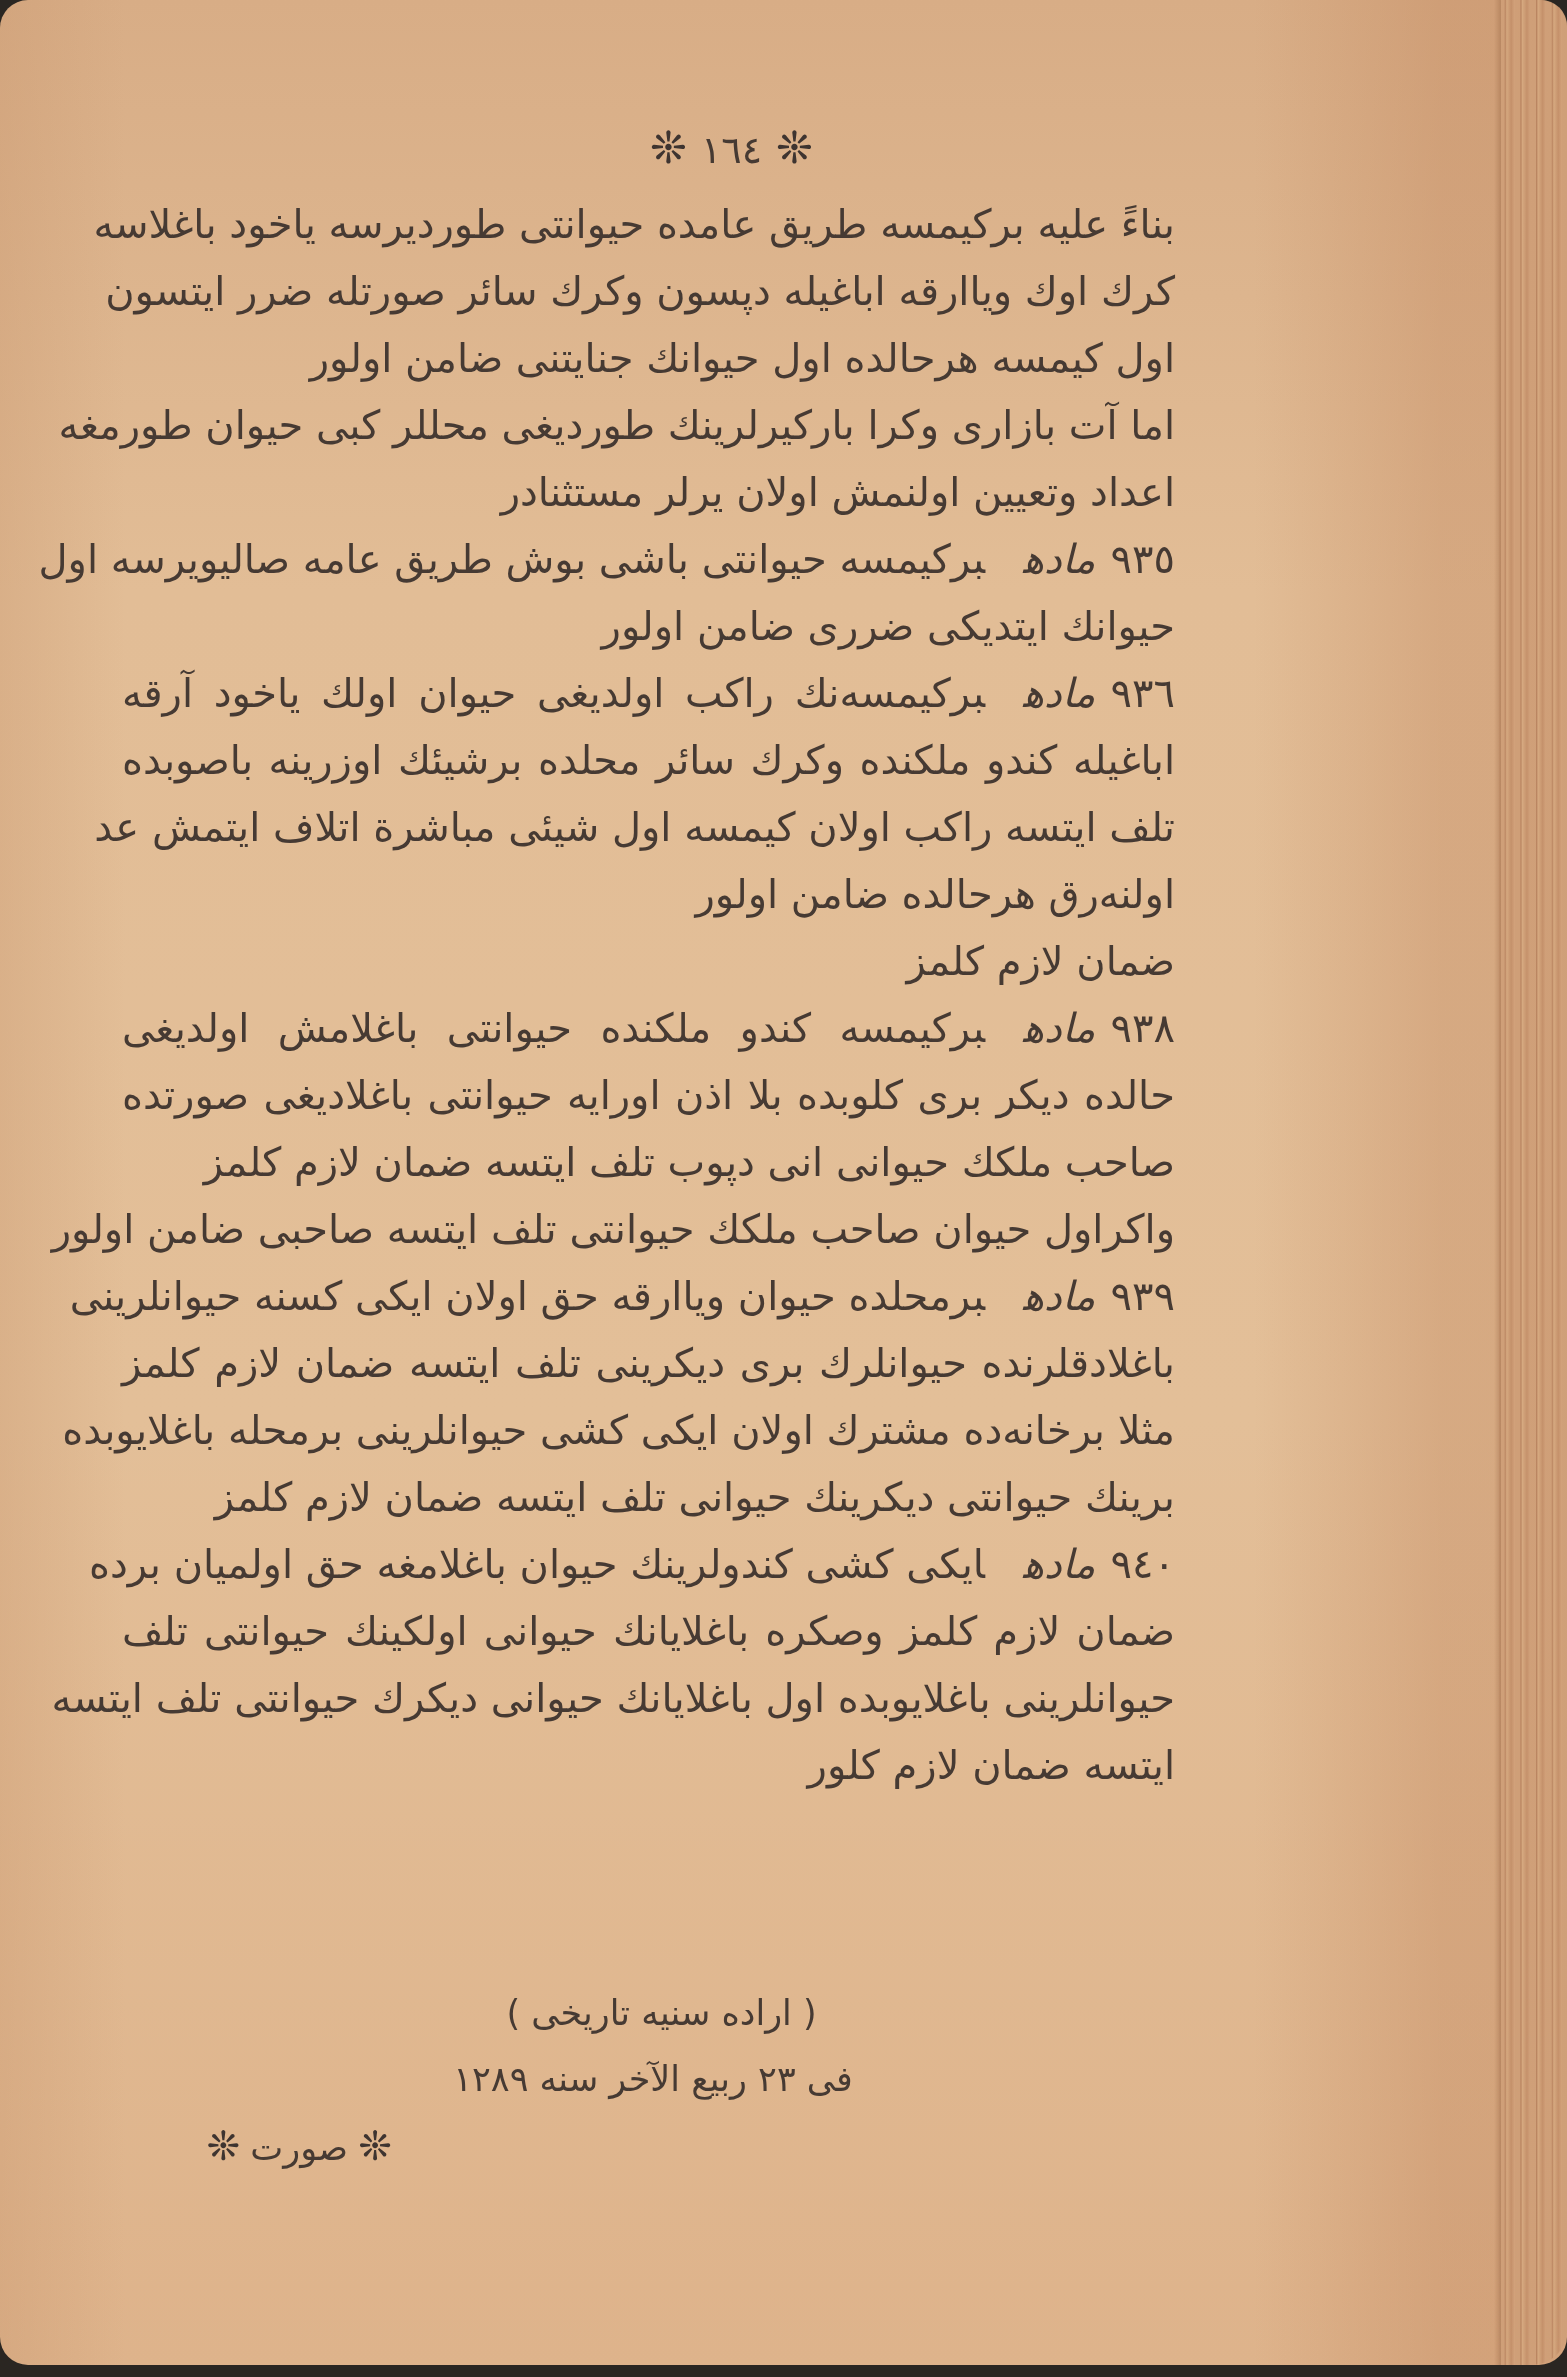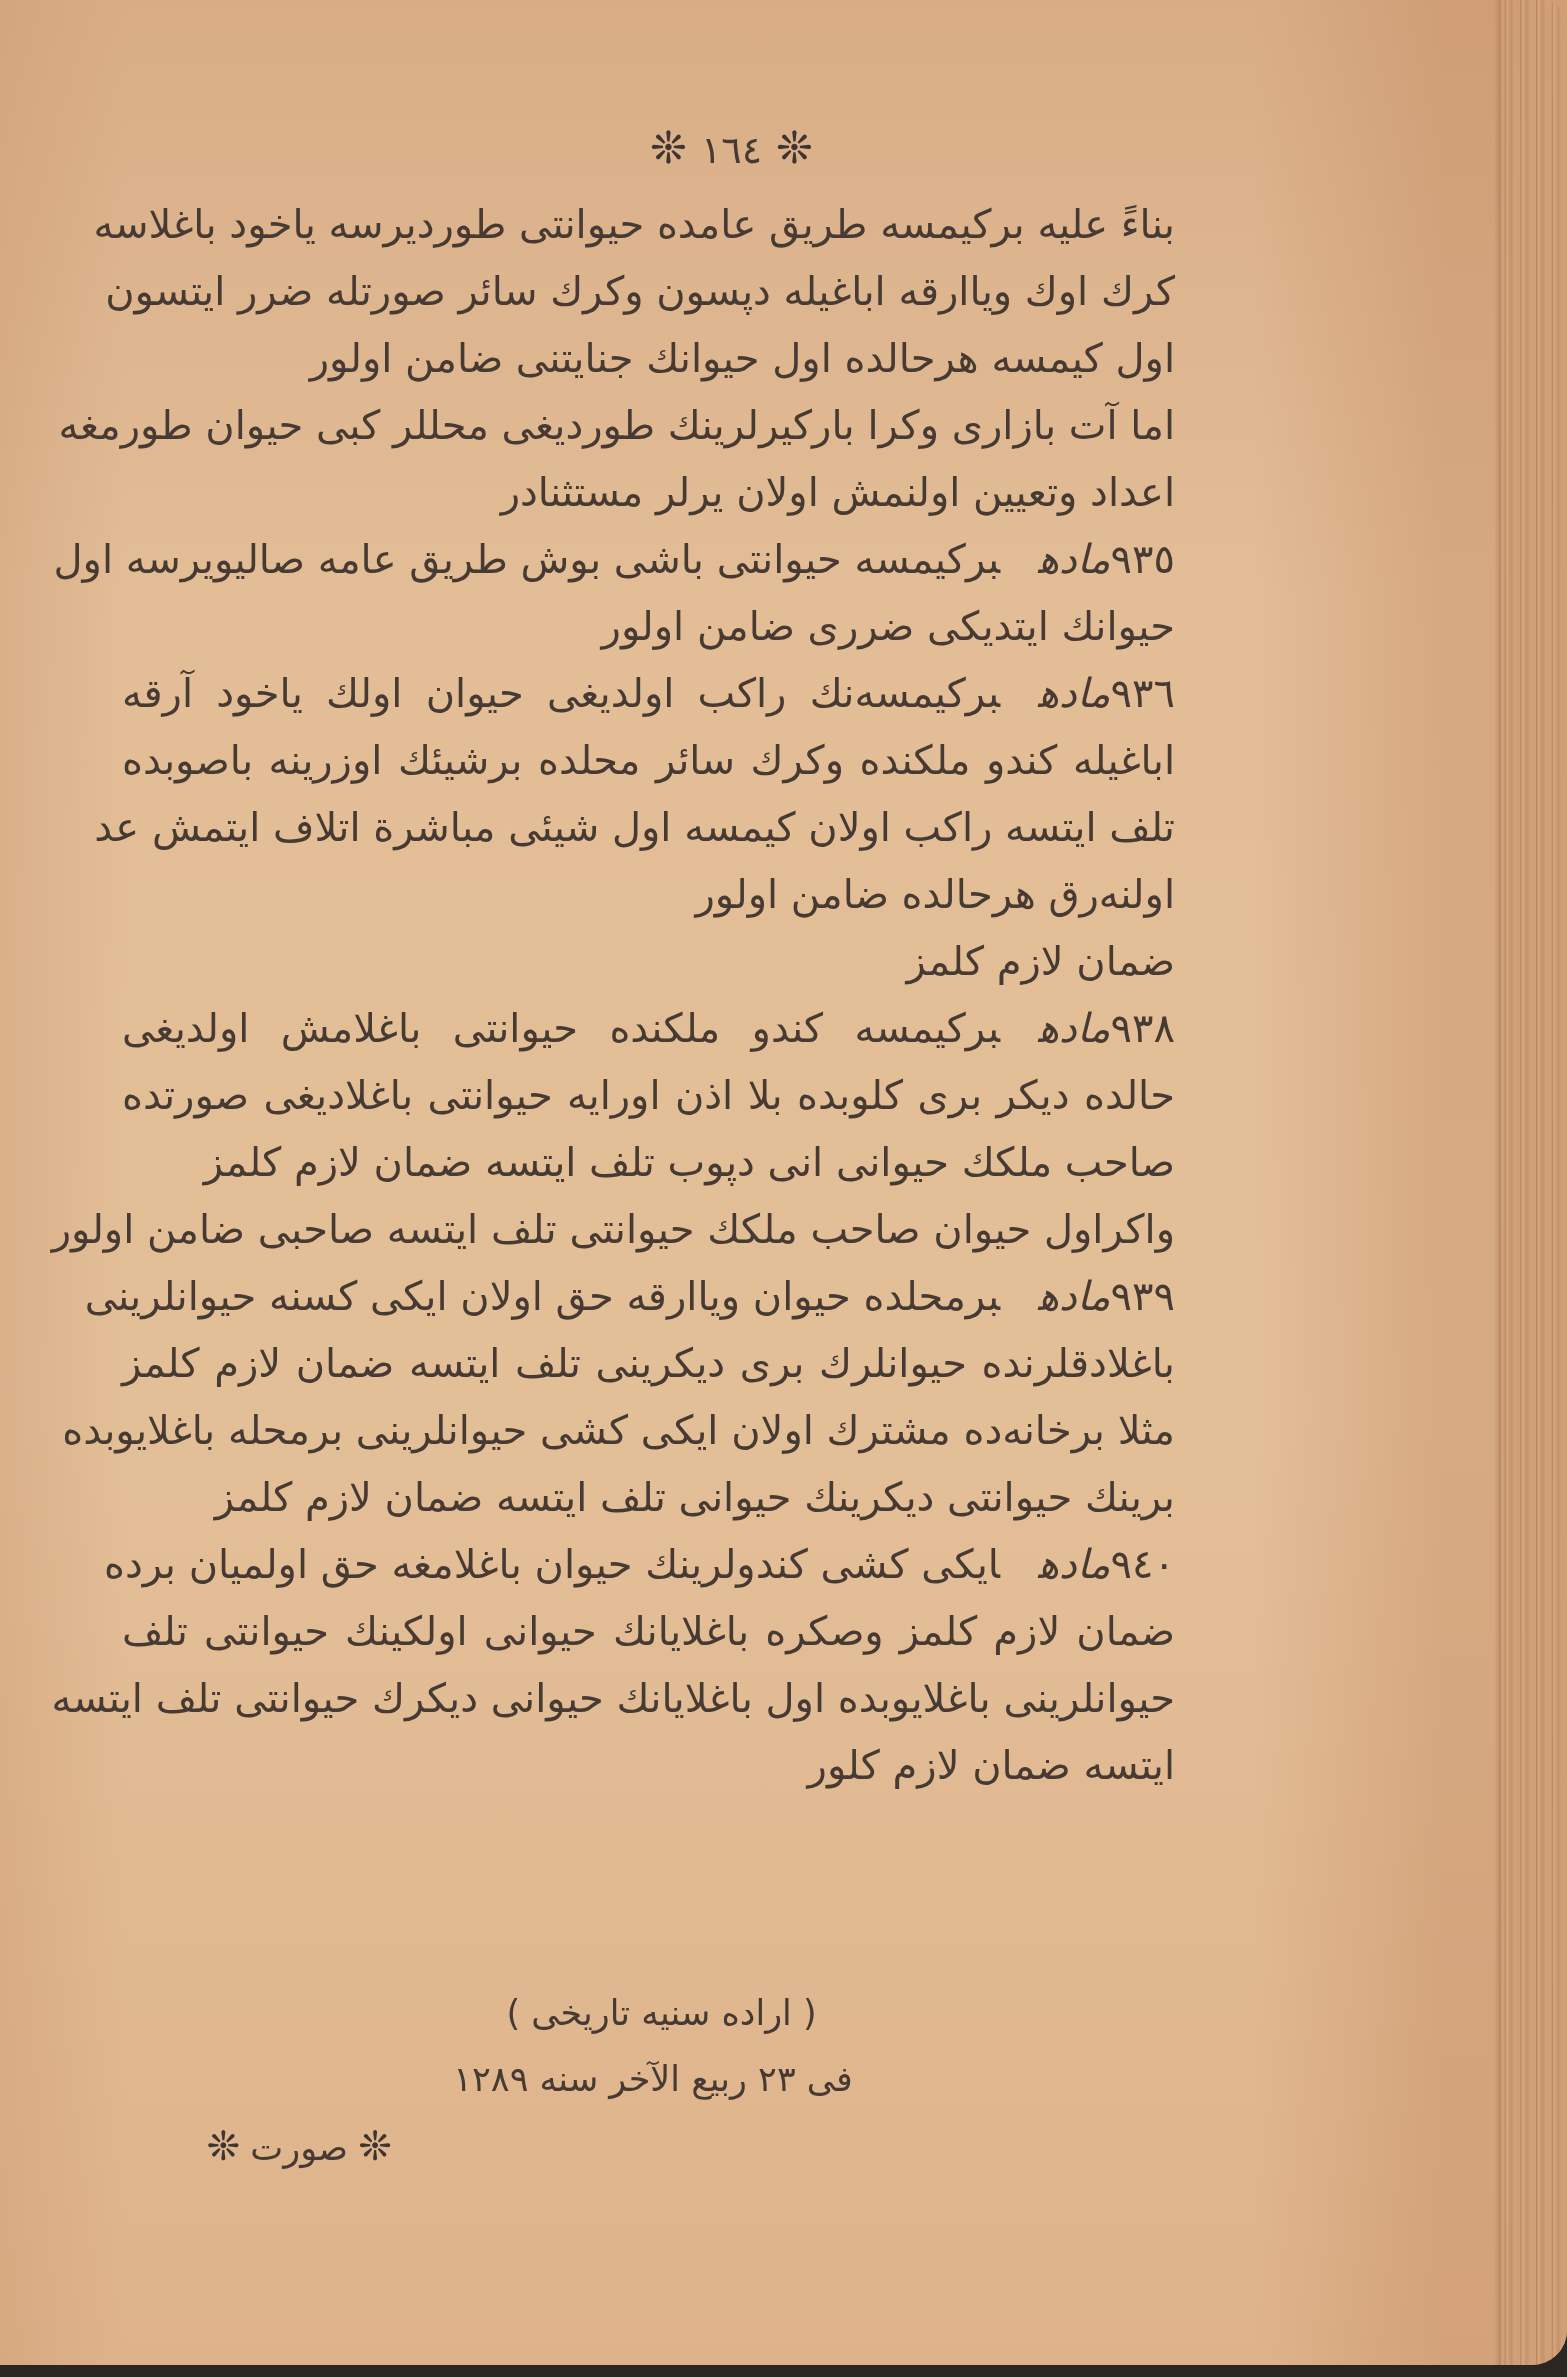--- a/index.html
+++ b/index.html
@@ -7,20 +7,21 @@
     width: 1567px; height: 2377px; position: relative; overflow: hidden;
     background: #2a2622;
     font-family: "DejaVu Sans", sans-serif;
   }
   .page {
     position: absolute; left: 0; top: 0; width: 1567px; height: 2365px;
     background:
       linear-gradient(90deg, rgba(200,150,110,0.35) 0%, rgba(0,0,0,0) 8%, rgba(0,0,0,0) 80%, rgba(190,130,90,0.35) 92%),
       linear-gradient(180deg, #d8ad86 0%, #e2bd96 25%, #e3bf98 60%, #deb38b 100%);
     border-bottom-right-radius: 35px;
+    border-radius: 28px;
   }
   .page-edges {
     position: absolute; top: 0; right: 0; width: 68px; height: 2365px;
     background: repeating-linear-gradient(90deg,
       #cf9f78 0px, #cf9f78 5.2px, #b98460 6.1px, #d6a980 7.8px, #c4906a 12.2px, #d2a27b 15.7px);
     border-top-right-radius: 26px; border-bottom-right-radius: 35px;
     opacity: 0.95;
   }
   .page-edges::before {
     content: ""; position: absolute; left: -5.2px; top: 0; width: 7px; height: 100%;
@@ -34,21 +35,21 @@
   }
   .page-number .orn { font-size: 44px; margin: 0 14px; color: #3e3430; }
   .body-text {
     position: absolute; left: 122px; top: 191px; width: 1053px;
     direction: rtl; text-align: justify;
     font-family: "DejaVu Sans", sans-serif;
     font-size: 40px; line-height: 67px;
   }
   .line { display: block; white-space: nowrap; text-align-last: justify; text-align: justify; height: 67px; }
   .line.short { text-align-last: right; }
-  .art-num { margin-left: 0; }
+  .art-num { margin-left: 15px; }
   .art-word { margin-left: 38px; font-style: italic; }
   .footer-title {
     position: absolute; left: 0; width: 1567px; text-align: center; top: 1993px;
     direction: rtl; font-size: 35px; padding-right: 244px; box-sizing: border-box;
   }
   .footer-date {
     position: absolute; left: 0; width: 1567px; text-align: center; top: 2059px;
     direction: rtl; font-size: 35px; padding-right: 261px; box-sizing: border-box;
   }
   .footer-copy {

